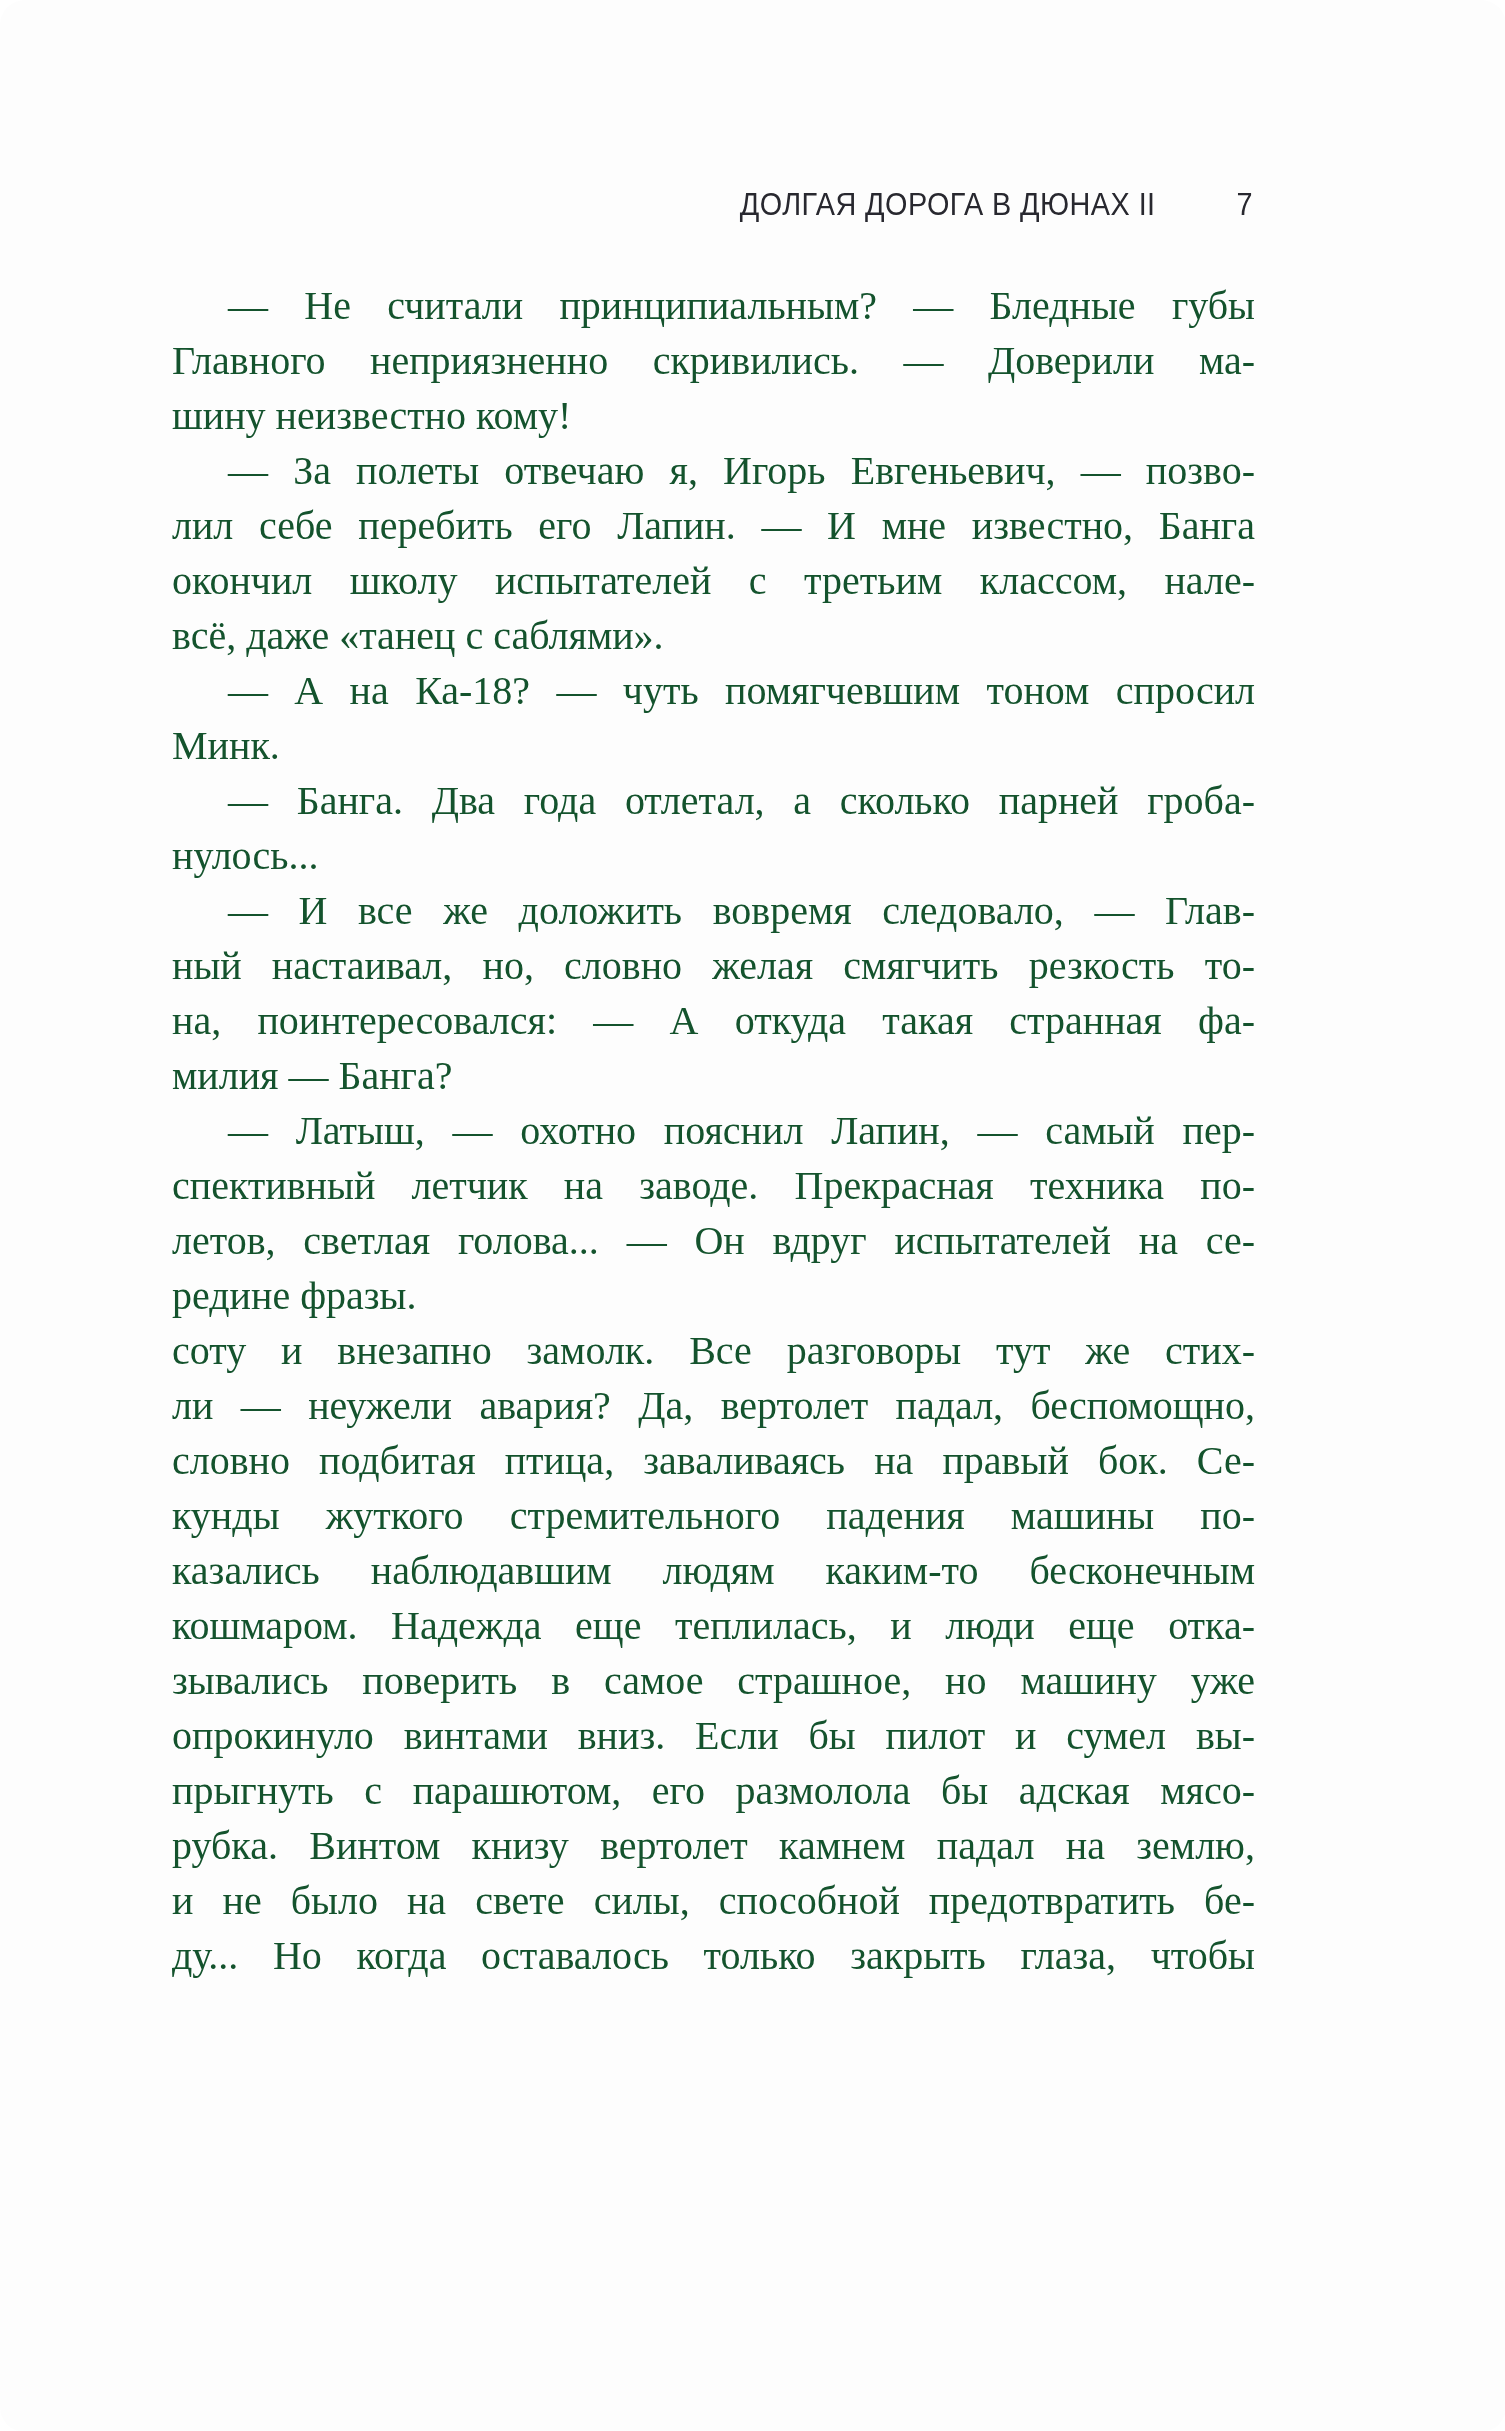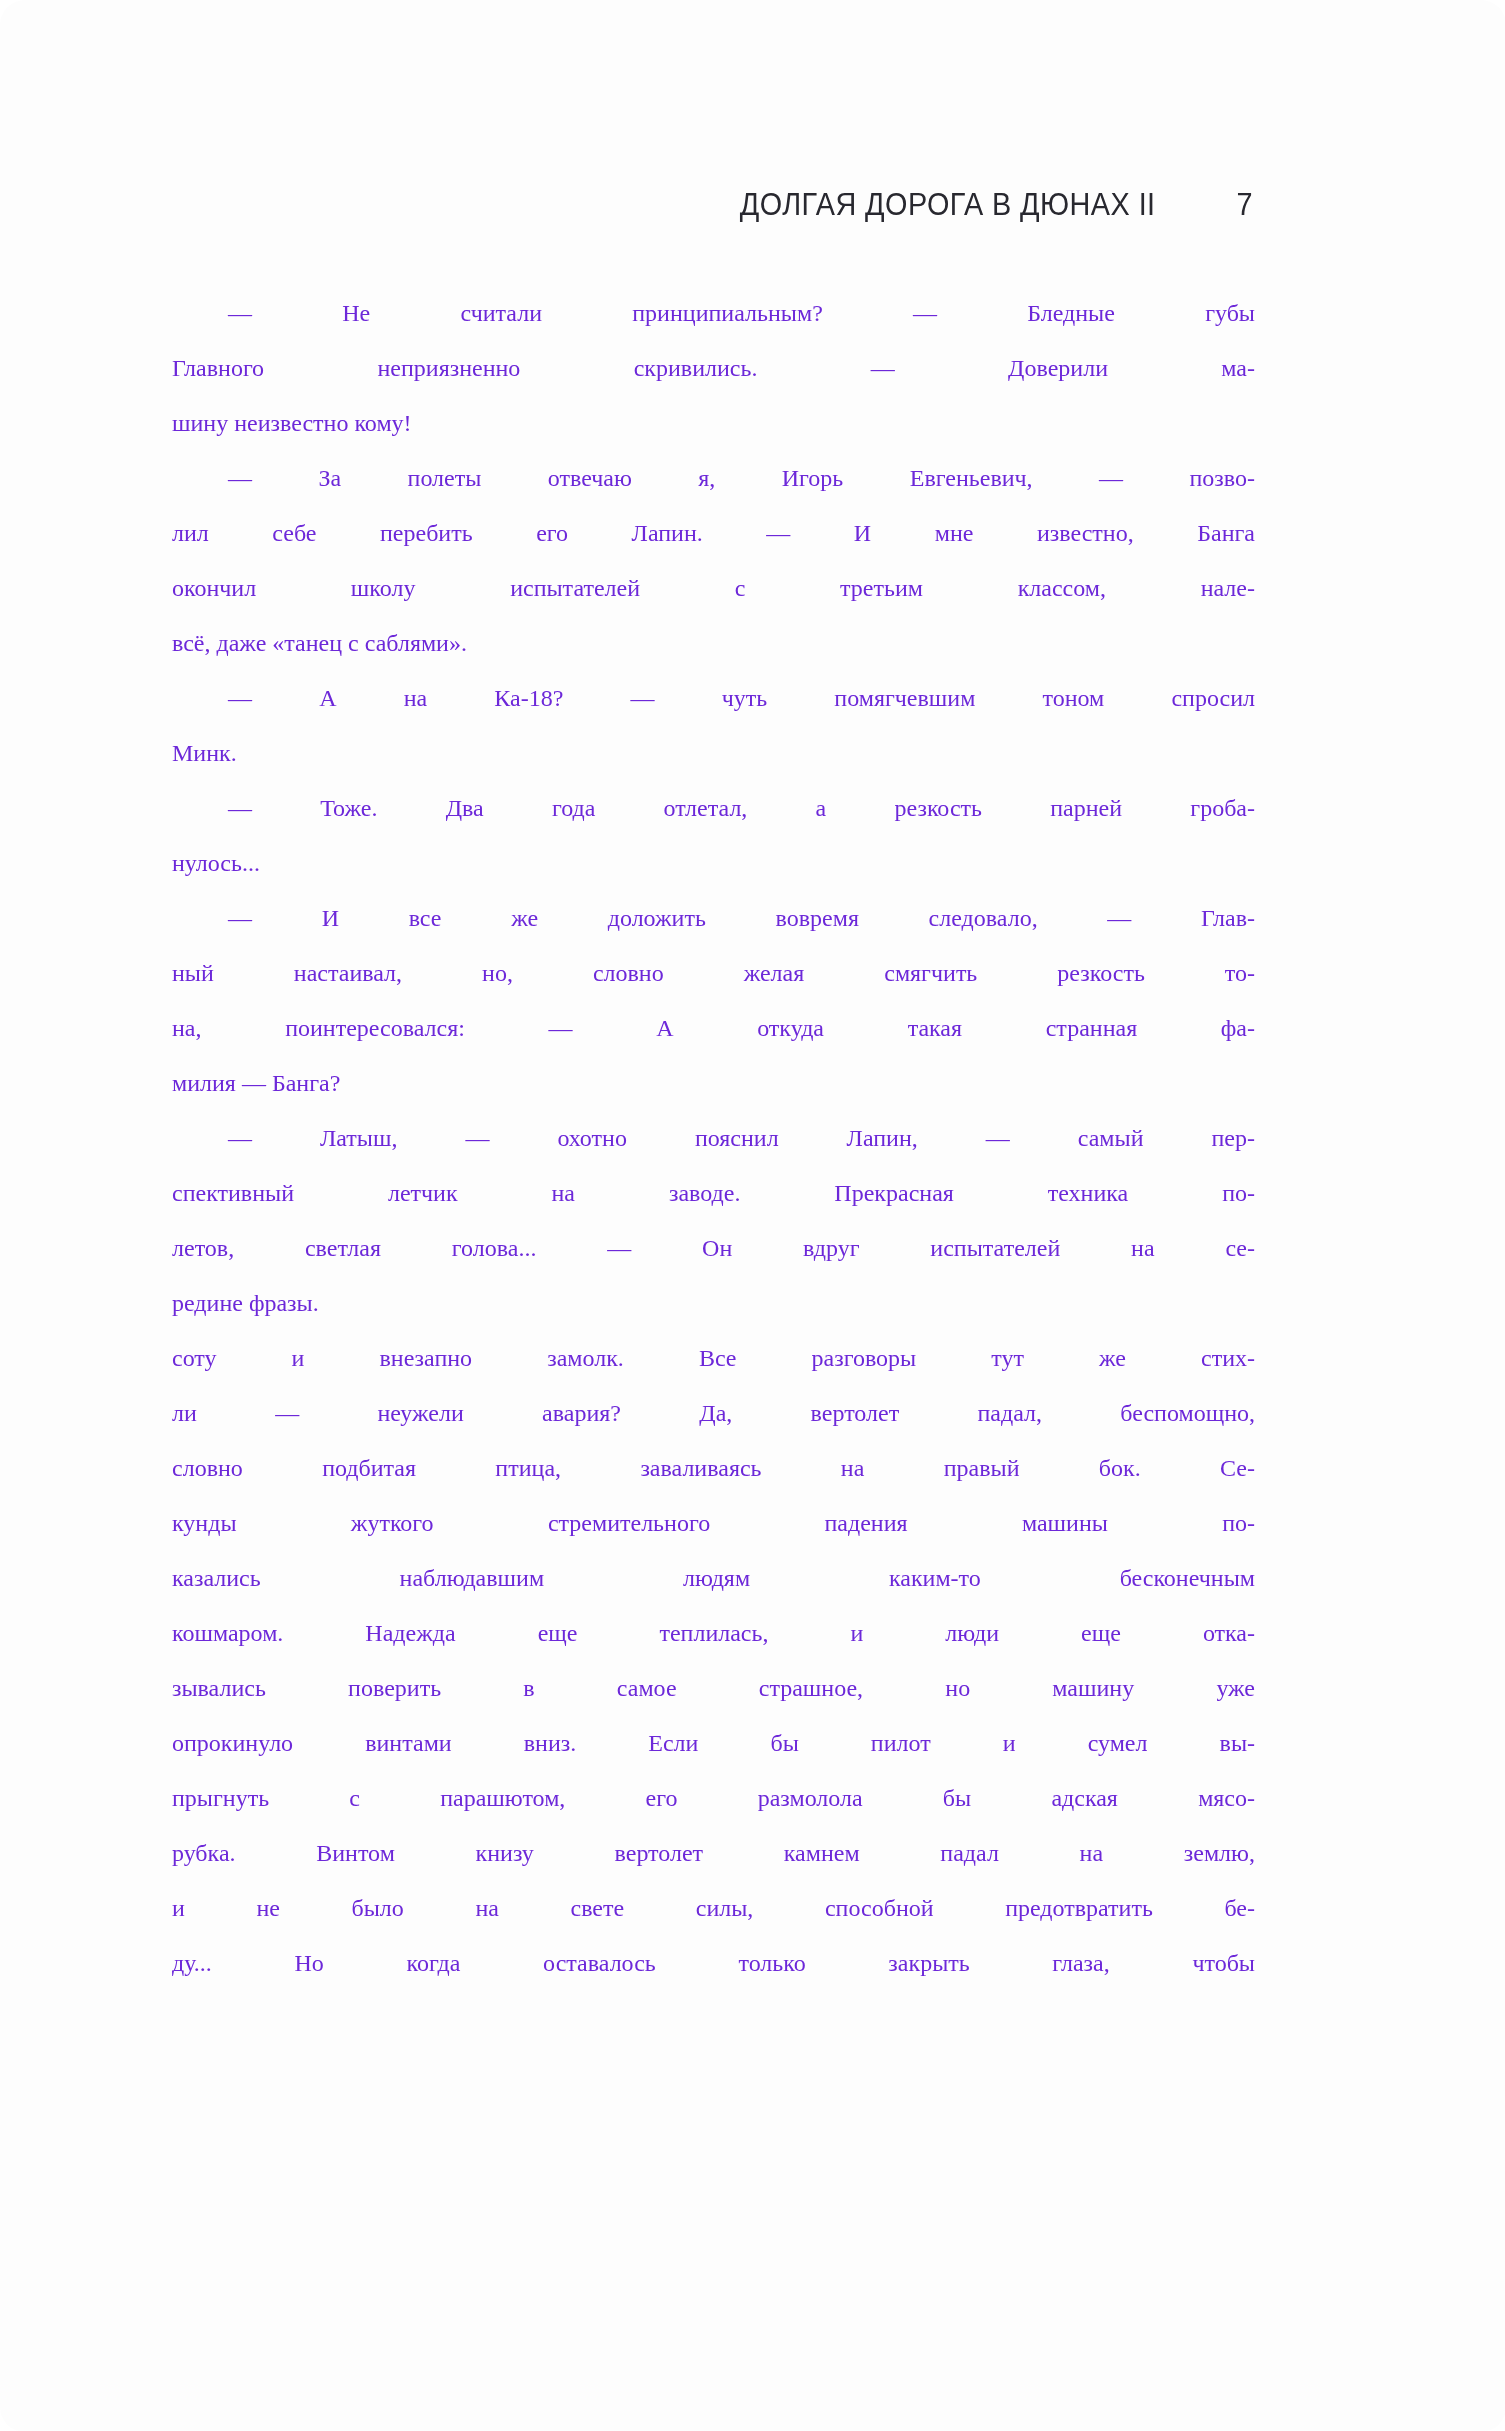--- a/index.html
+++ b/index.html
@@ -32,26 +32,26 @@
     transform: scaleX(0.9);
     transform-origin: 100% 50%;
     white-space: nowrap;
   }
   .running-header .page-num {
     display: inline-block;
     margin-left: 90px;
   }
   .text-body {
     position: absolute;
-    top: 286px;
+    top: 278px;
     left: 172px;
     width: 1083px;
-    font-size: 24px;
+    font-size: 40px;
     line-height: 55px;
-    color: #6d28d9;
+    color: #14532d;
   }
   .para { margin: 0; padding: 0; }
   .line {
     text-align: justify;
     text-align-last: justify;
   }
   .line.first { text-indent: 56px; }
   .line.last  { text-align-last: left; }
 </style>
 </head>
@@ -71,21 +71,21 @@
         <div class="line first">— За полеты отвечаю я, Игорь Евгеньевич, — позво-</div>
         <div class="line">лил себе перебить его Лапин. — И мне известно, Банга</div>
         <div class="line">окончил школу испытателей с третьим классом, нале-</div>
         <div class="line last">всё, даже «танец с саблями».</div>
       </div>
       <div class="para">
         <div class="line first">— А на Ка-18? — чуть помягчевшим тоном спросил</div>
         <div class="line last">Минк.</div>
       </div>
       <div class="para">
-        <div class="line first">— Тоже. Два года отлетал, а резкость парней гроба-</div>
+        <div class="line first">— Банга. Два года отлетал, а сколько парней гроба-</div>
         <div class="line last">нулось...</div>
       </div>
       <div class="para">
         <div class="line first">— И все же доложить вовремя следовало, — Глав-</div>
         <div class="line">ный настаивал, но, словно желая смягчить резкость то-</div>
         <div class="line">на, поинтересовался: — А откуда такая странная фа-</div>
         <div class="line last">милия — Банга?</div>
       </div>
       <div class="para">
         <div class="line first">— Латыш, — охотно пояснил Лапин, — самый пер-</div>

